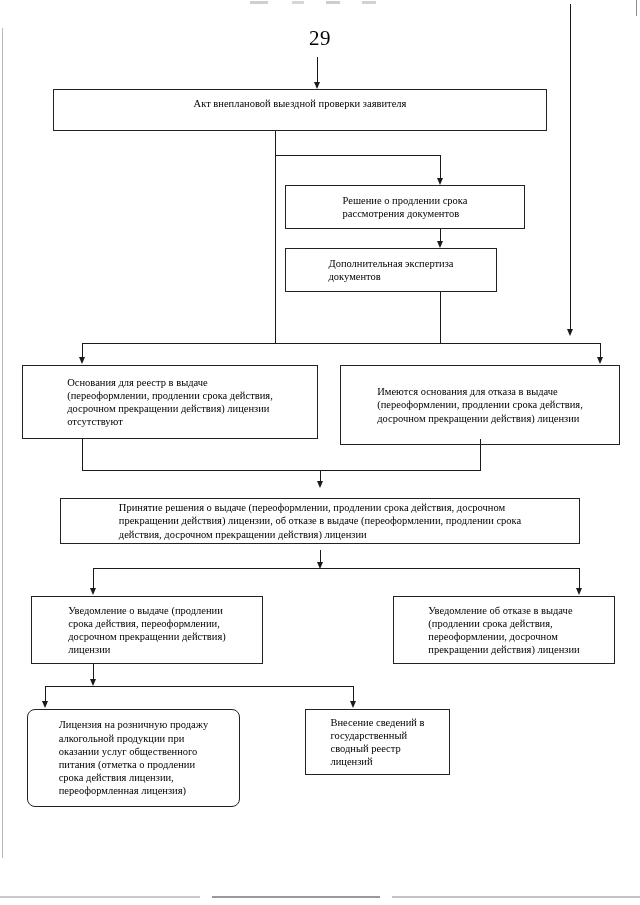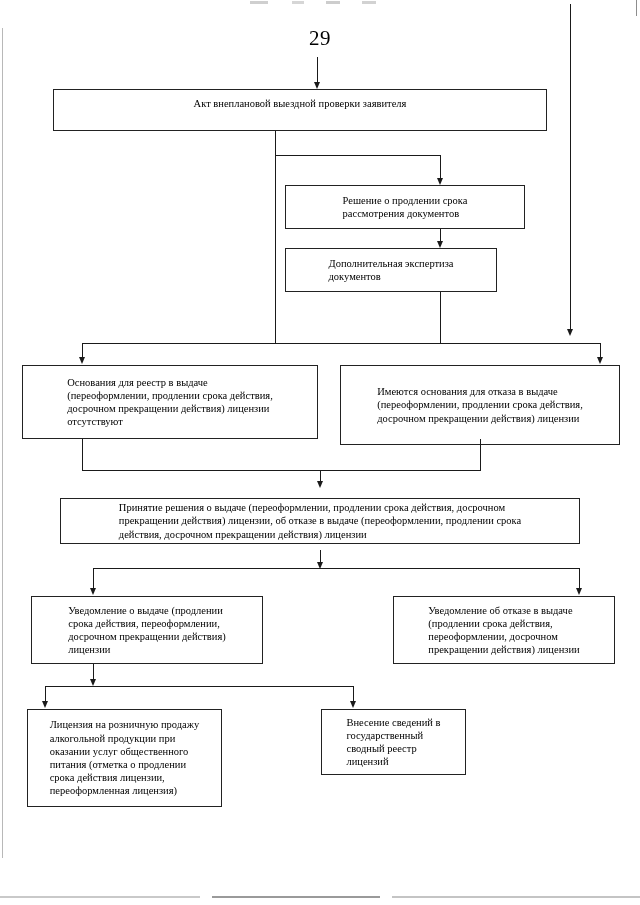--- a/index.html
+++ b/index.html
@@ -207,29 +207,29 @@
   </div>
 
   <div class="vline" style="left:93px; top:664px; height:17px;"></div>
   <div class="arrowhead" style="left:89.5px; top:679px;"></div>
   <div class="hline" style="left:45px; top:686px; width:309px;"></div>
   <div class="vline" style="left:45px; top:686px; height:16px;"></div>
   <div class="arrowhead" style="left:41.5px; top:701px;"></div>
   <div class="vline" style="left:353px; top:686px; height:16px;"></div>
   <div class="arrowhead" style="left:349.5px; top:701px;"></div>
 
-  <div class="box mid-align" style="left:27px; top:709px; width:195px; height:98px;">
+  <div class="box mid-align" style="left:27px; top:709px; width:213px; height:98px;border-radius:8px;">
     <span class="txt">Лицензия на розничную продажу
 алкогольной продукции при
 оказании услуг общественного
 питания (отметка о продлении
 срока действия лицензии,
 переоформленная лицензия)</span>
   </div>
 
-  <div class="box mid-align" style="left:305px; top:709px; width:145px; height:66px;margin-left:16px;">
+  <div class="box mid-align" style="left:305px; top:709px; width:145px; height:66px;">
     <span class="txt">Внесение сведений в
 государственный
 сводный реестр
 лицензий</span>
   </div>
 
 </div>
 
 </body></html>

